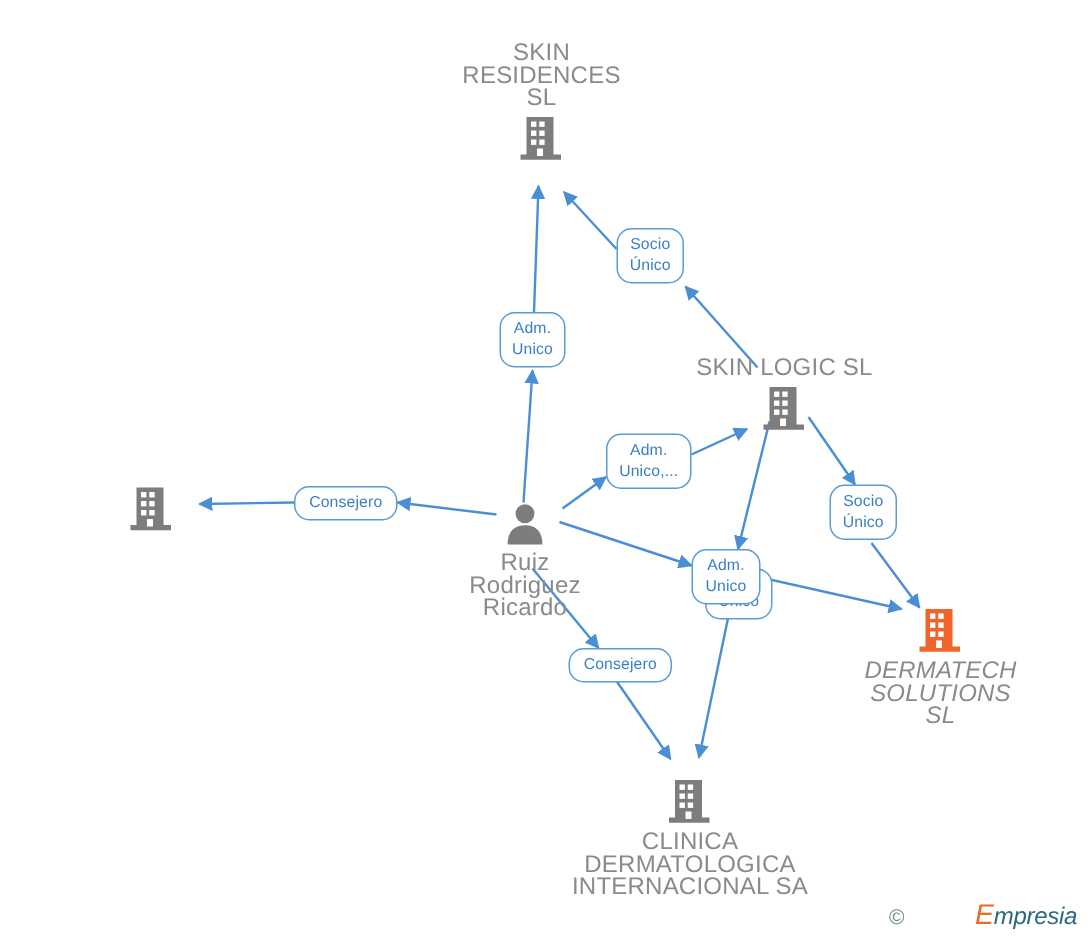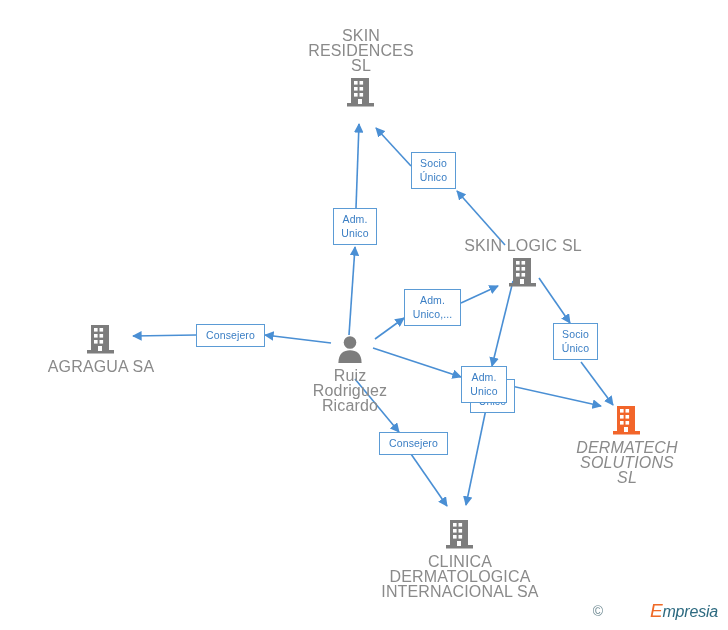--- a/index.html
+++ b/index.html
@@ -45,21 +45,21 @@
     white-space: pre-line;
   }
   .node.label-above .node-label { margin-bottom: 3px; }
   .node.label-below .node-label { margin-top: 4px; }
 
   .edge-label {
     position: absolute;
     box-sizing: border-box;
     background: #ffffff;
     border: 1px solid #5b9bd5;
-    border-radius: 0;
+    border-radius: 10px;
     color: #3a7ec4;
     font-size: 10.5px;
     line-height: 14px;
     text-align: center;
     padding: 3px 7px 4px 7px;
     white-space: pre-line;
     letter-spacing: 0.1px;
   }
 
   #watermark {
@@ -170,21 +170,20 @@
         <rect x="1" y="27" width="27" height="3.5" fill="#7d7d7d"></rect>
         <rect x="8" y="5" width="3.6" height="3.6" fill="#ffffff"></rect>
         <rect x="13.5" y="5" width="3.6" height="3.6" fill="#ffffff"></rect>
         <rect x="8" y="11" width="3.6" height="3.6" fill="#ffffff"></rect>
         <rect x="13.5" y="11" width="3.6" height="3.6" fill="#ffffff"></rect>
         <rect x="8" y="17" width="3.6" height="3.6" fill="#ffffff"></rect>
         <rect x="13.5" y="17" width="3.6" height="3.6" fill="#ffffff"></rect>
         <rect x="12" y="23" width="4" height="5" fill="#ffffff"></rect>
       </svg>
     </span>
-    <span class="node-label">AGRAGUA SA</span>
   </div>
 
   <div class="node label-below" style="left:350px; top:334px;">
     <span class="node-icon">
       <svg width="30" height="30" viewBox="0 0 30 30" xmlns="http://www.w3.org/2000/svg">
         <circle cx="15" cy="8.5" r="6.3" fill="#7d7d7d"></circle>
         <path d="M 3.4 29 C 3.4 19.6 8.6 16.2 15 16.2 C 21.4 16.2 26.6 19.6 26.6 29 Z" fill="#7d7d7d"></path>
       </svg>
     </span>
     <span class="node-label">Ruiz

